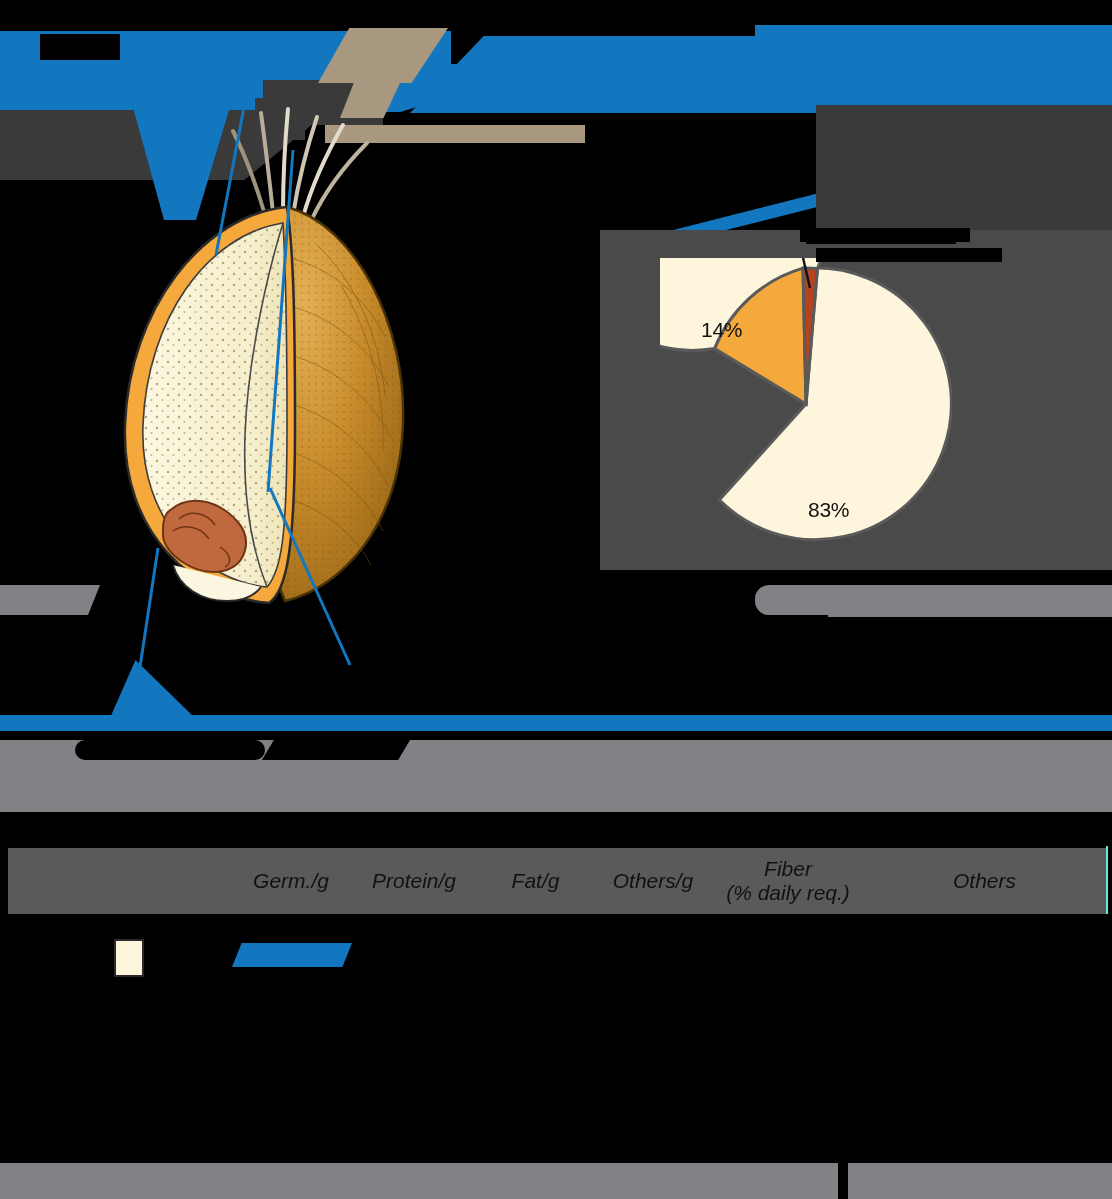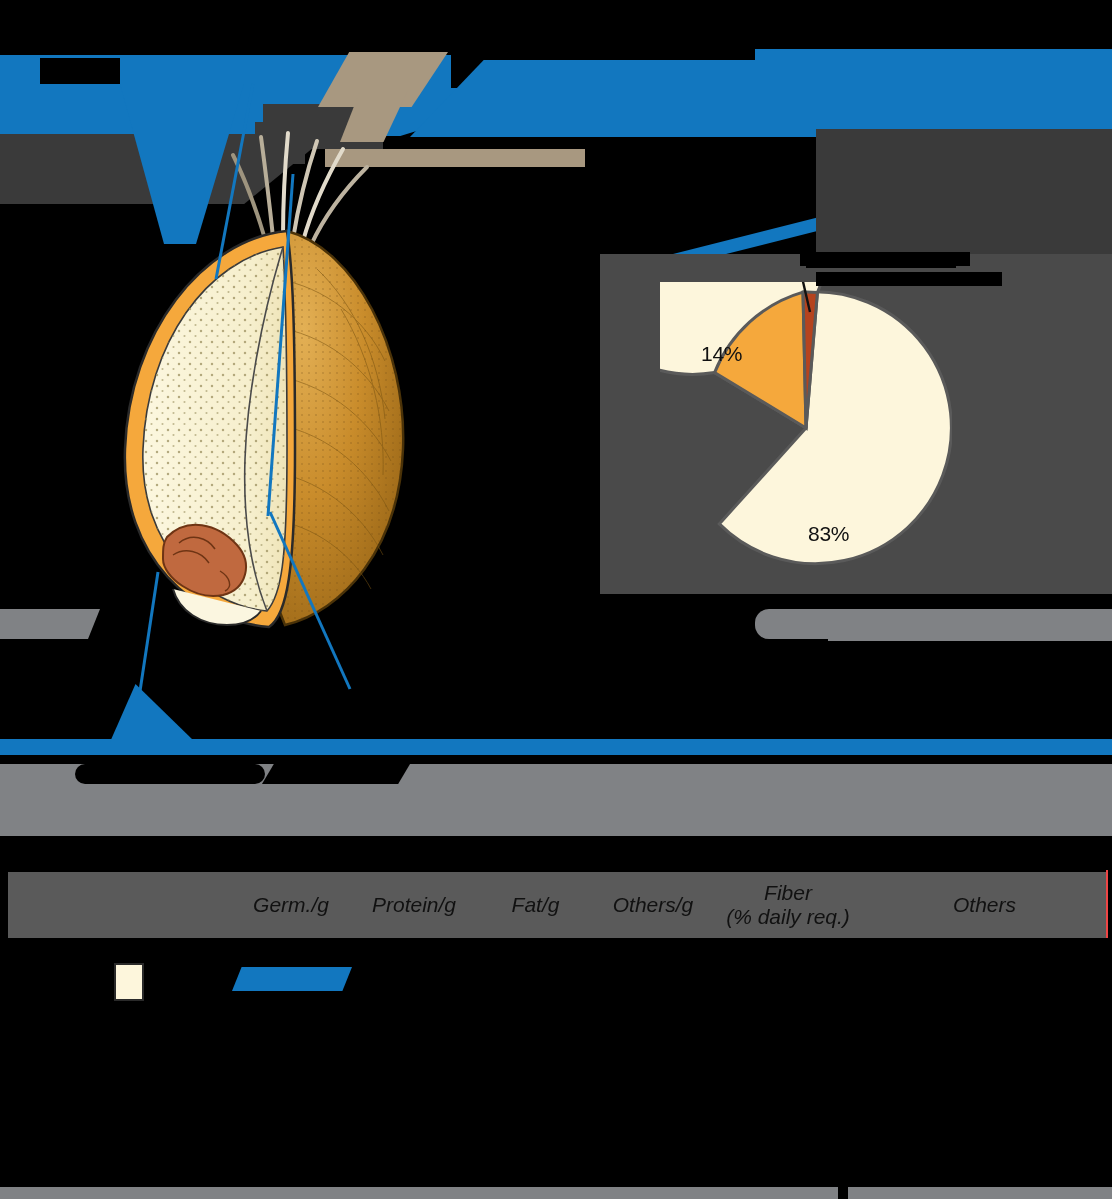--- a/index.html
+++ b/index.html
@@ -1,21 +1,21 @@
 <!DOCTYPE html>
 <html><head>
 <meta charset="utf-8">
 <style>
   html,body{margin:0;padding:0;background:#000;}
   body{
     width:1112px;height:1199px;
     font-family:"Liberation Sans", sans-serif;
     position:relative;overflow:hidden;
   }
-  .stage{position:absolute;inset:0;margin-top:24px;}
+  .stage{position:absolute;inset:0;}
 
   
   .mask{position:absolute;}
   .mask-blue{background:#1277BF;}
   .mask-grey{background:#808285;}
   .mask-dgrey{background:#3A3A3A;}
   .mask-tan{background:#A89880;}
   .mask-black{background:#000;}
 
   
@@ -41,21 +41,21 @@
   }
   .tbl td,.tbl th{padding:0;margin:0;}
   .hdr-row{background:#5A5A5A;height:68px;}
   .hdr-row th{
     color:#111;font-style:italic;font-weight:400;font-size:21px;
     font-family:"Liberation Sans",sans-serif;
     text-align:center;vertical-align:middle;line-height:1.12;
     border-bottom:3px solid #000;border-top:2px solid #000;
   }
   .hdr-row th.first{border-left:2px solid #000;}
-  .hdr-row th.last{border-right:2px solid #ef4444;}
+  .hdr-row th.last{border-right:2px solid #5eead4;}
 
   .data-row{height:65px;}
   .data-row.on{background:#1277BF;}
   .data-row.off{background:#000;}
   .data-row td{
     color:#000;font-size:21px;font-weight:400;text-align:center;
     vertical-align:middle;
   }
   .data-row.off td{color:#000;}
   .namecell{text-align:left;padding-left:32px !important;}

